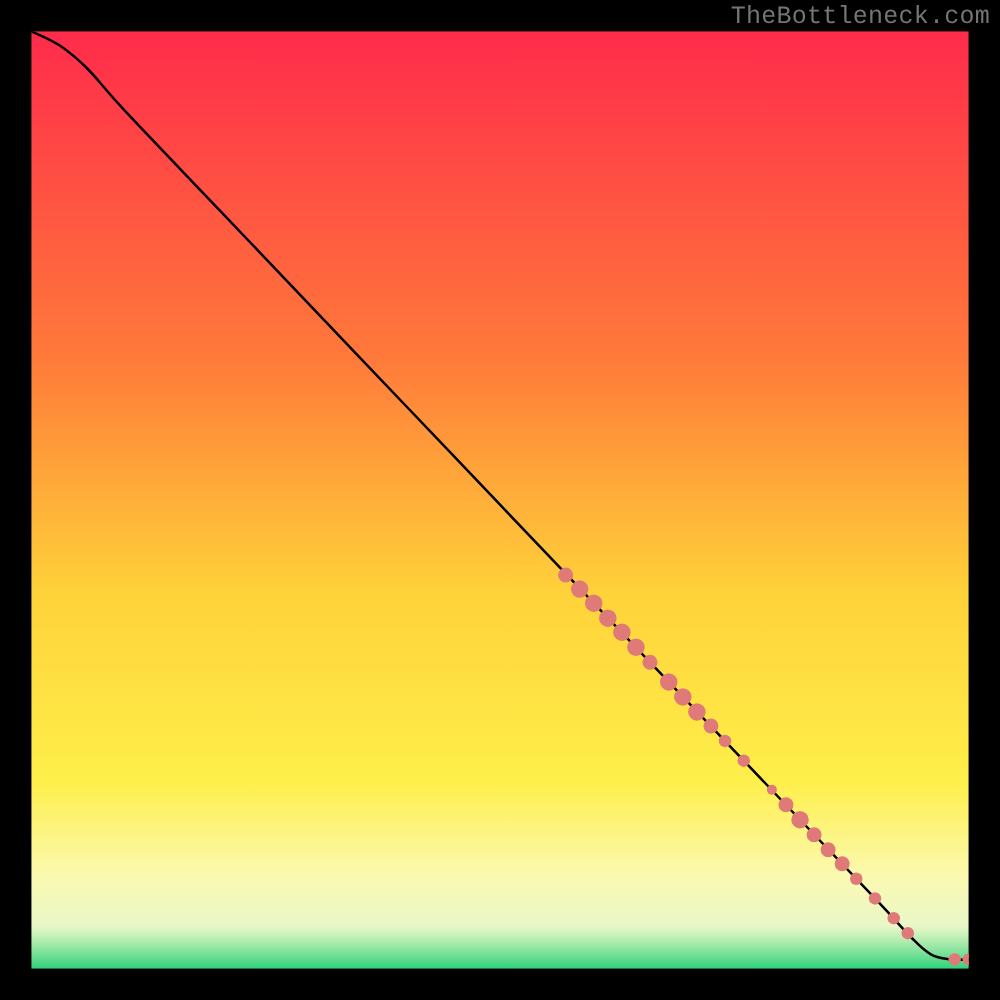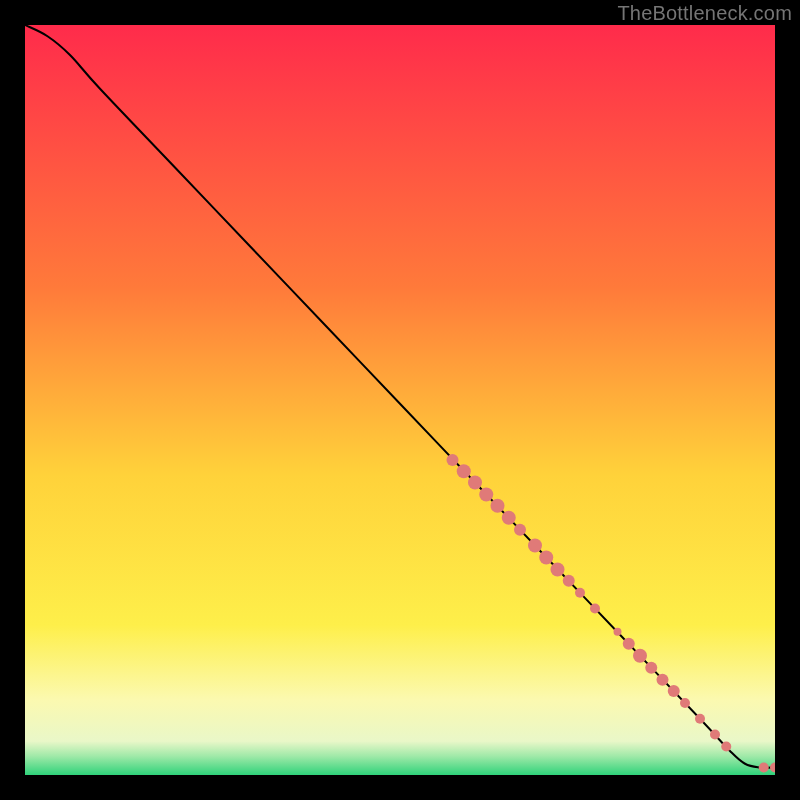--- a/index.html
+++ b/index.html
@@ -13,21 +13,21 @@
   .stage {
     position: relative;
     width: 800px;
     height: 800px;
     background: #000;
   }
   .watermark {
     position: absolute;
     top: 2px;
     right: 8px;
-    font-family: Liberation Sans, sans-serif;
+    font-family: Liberation Mono, monospace;
     font-size: 20px;
     color: #757575;
     font-weight: 500;
     letter-spacing: 0.2px;
   }
   .plot {
     position: absolute;
     left: 25px;
     top: 25px;
     width: 750px;

